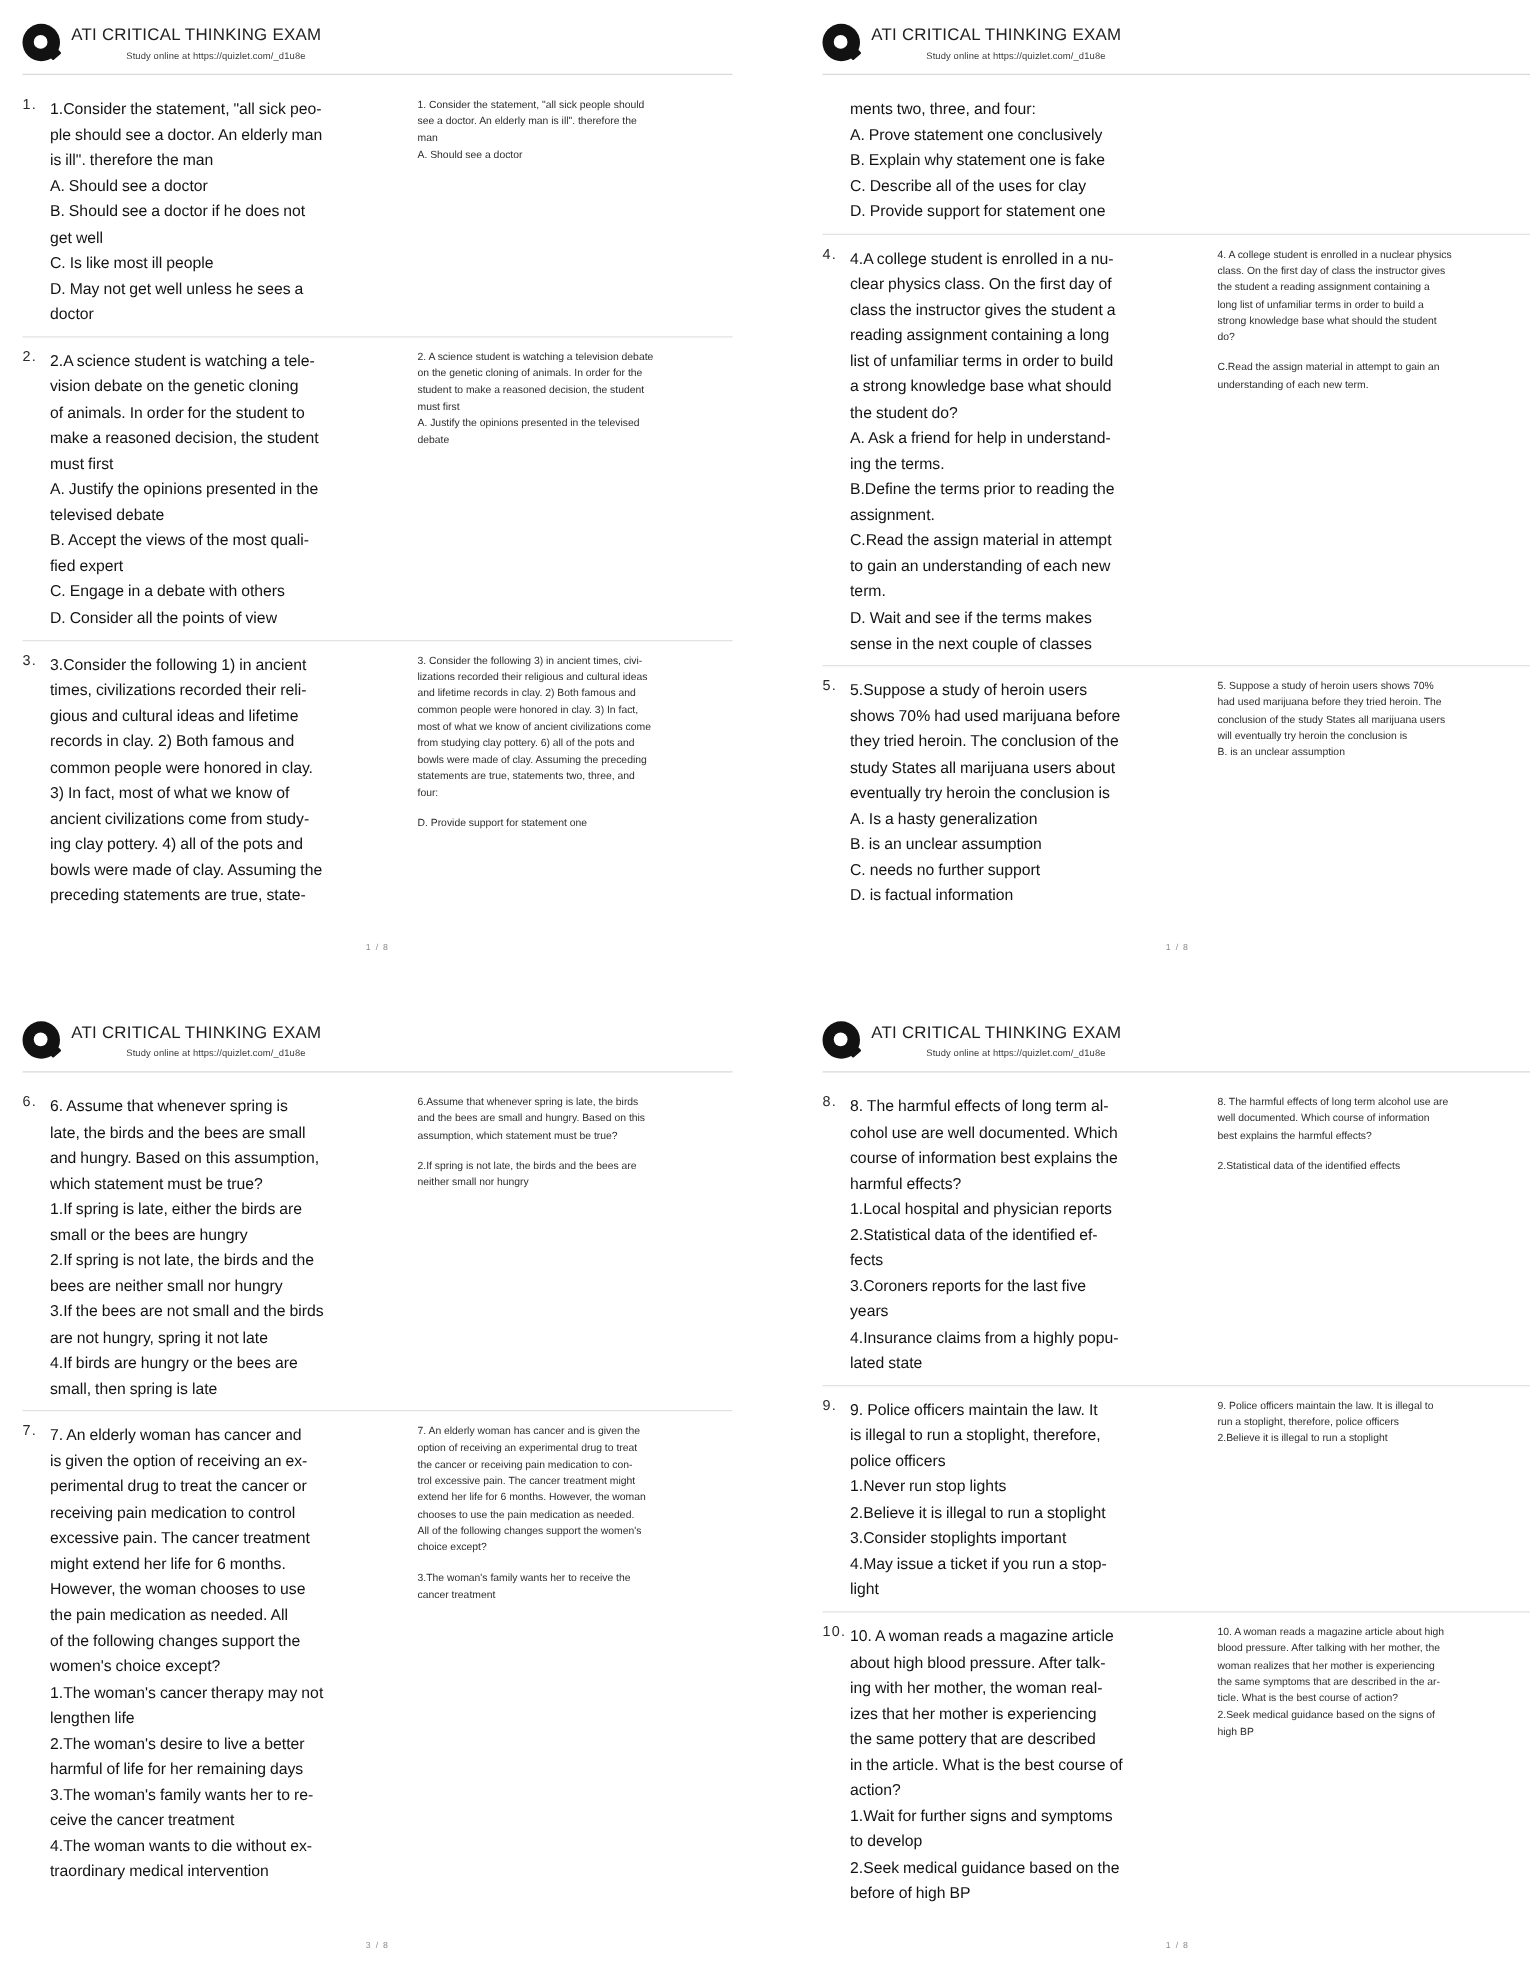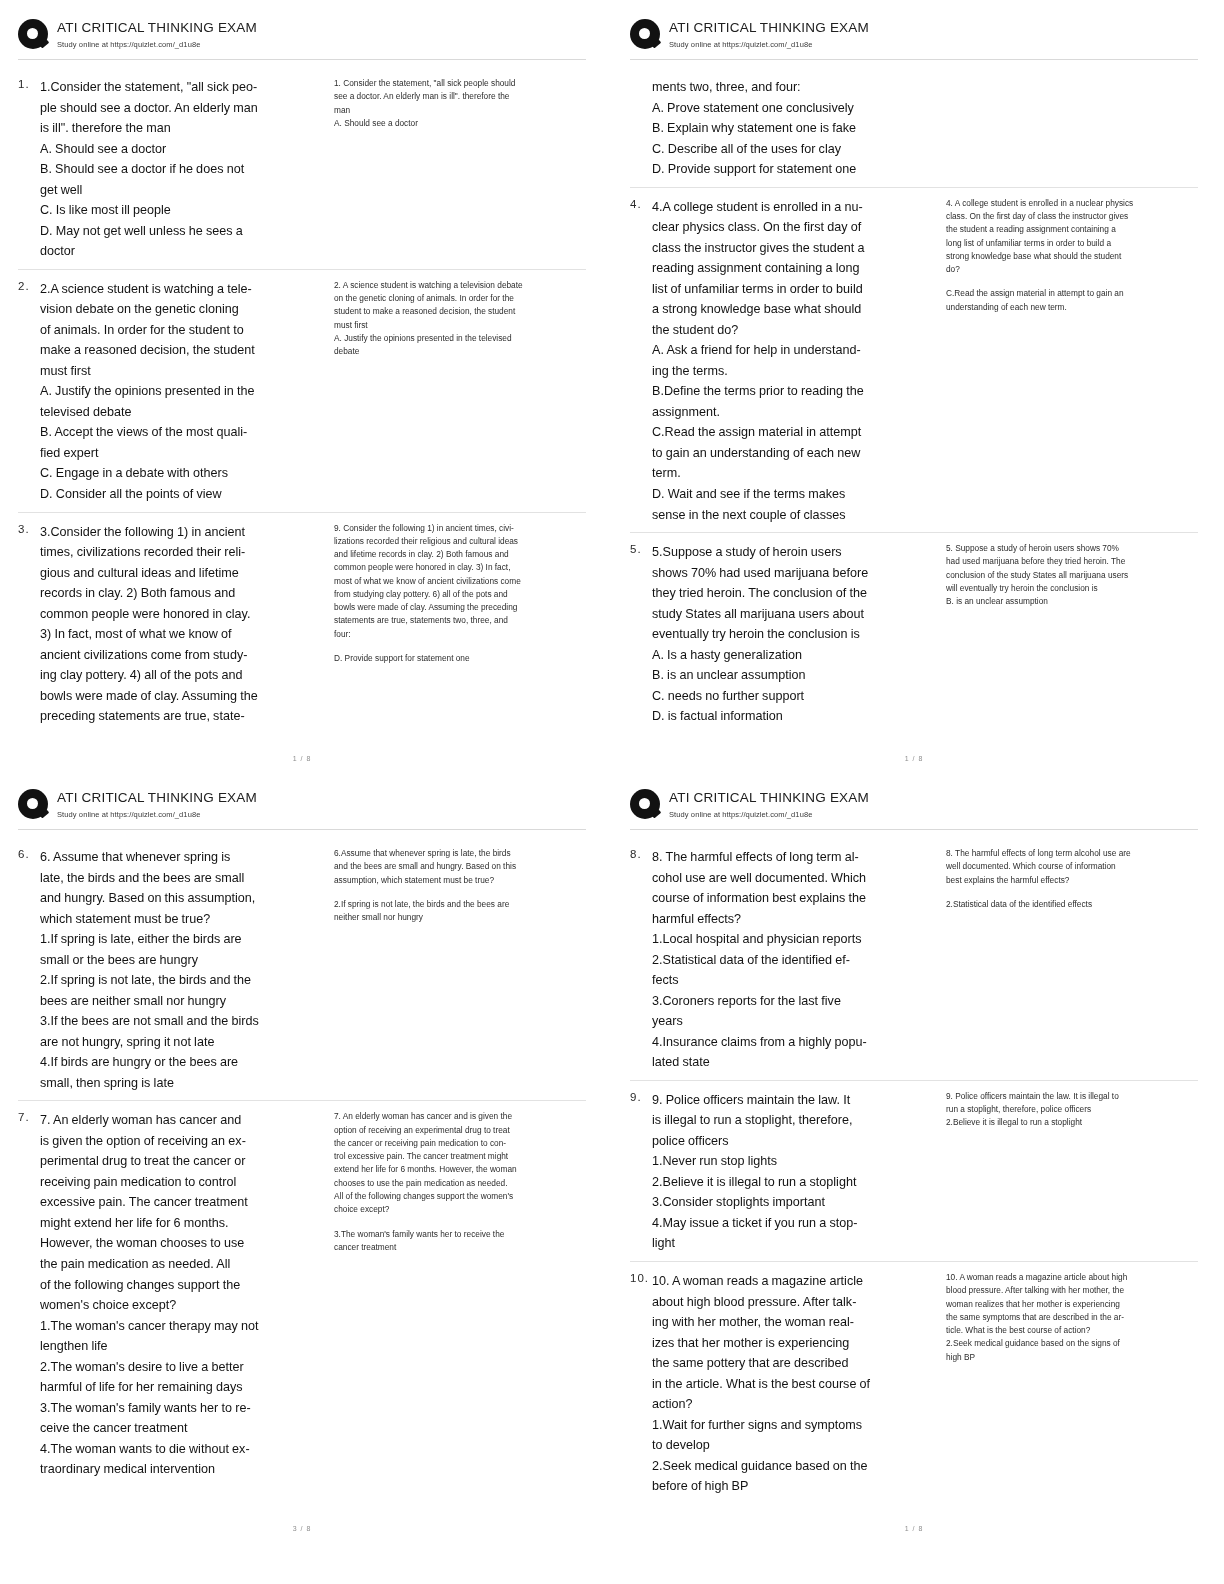--- a/index.html
+++ b/index.html
@@ -17,20 +17,21 @@
   .sheet {
     width: 1224px;
     height: 1584px;
     display: grid;
     grid-template-columns: 612px 612px;
     grid-template-rows: 770px 770px;
     column-gap: 0;
     row-gap: 0;
     padding-top: 8px;
     box-sizing: border-box;
+    gap: 28px;
   }
   .page {
     position: relative;
     box-sizing: border-box;
     padding: 10px 26px 0 18px;
   }
   .page-inner {
     position: relative;
     height: 100%;
   }
@@ -83,20 +84,21 @@
     letter-spacing: 0.2px;
     color: #202020;
     line-height: 1.2;
     padding-top: 2px;
   }
   .hdr-sub {
     font-size: 7.5px;
     color: #3a3a3a;
     margin-top: 4px;
     letter-spacing: 0.1px;
+    margin-left: 44px;
   }
   .rule {
     border: 0;
     border-top: 1px solid #d9d9d9;
     margin: 0 0 8px 0;
   }
   
   .qrow {
     display: grid;
     grid-template-columns: 22px 1fr;
@@ -222,21 +224,21 @@
                 <span class="line">gious and cultural ideas and lifetime</span>
                 <span class="line">records in clay. 2) Both famous and</span>
                 <span class="line">common people were honored in clay.</span>
                 <span class="line">3) In fact, most of what we know of</span>
                 <span class="line">ancient civilizations come from study-</span>
                 <span class="line">ing clay pottery. 4) all of the pots and</span>
                 <span class="line">bowls were made of clay. Assuming the</span>
                 <span class="line">preceding statements are true, state-</span>
               </div>
               <div class="qside">
-                <span class="line">9. Consider the following 1) in ancient times, civi-</span>
+                <span class="line">3. Consider the following 3) in ancient times, civi-</span>
                 <span class="line">lizations recorded their religious and cultural ideas</span>
                 <span class="line">and lifetime records in clay. 2) Both famous and</span>
                 <span class="line">common people were honored in clay. 3) In fact,</span>
                 <span class="line">most of what we know of ancient civilizations come</span>
                 <span class="line">from studying clay pottery. 6) all of the pots and</span>
                 <span class="line">bowls were made of clay. Assuming the preceding</span>
                 <span class="line">statements are true, statements two, three, and</span>
                 <span class="line">four:</span>
                 <span class="gap"></span>
                 <span class="line">D. Provide support for statement one</span>

